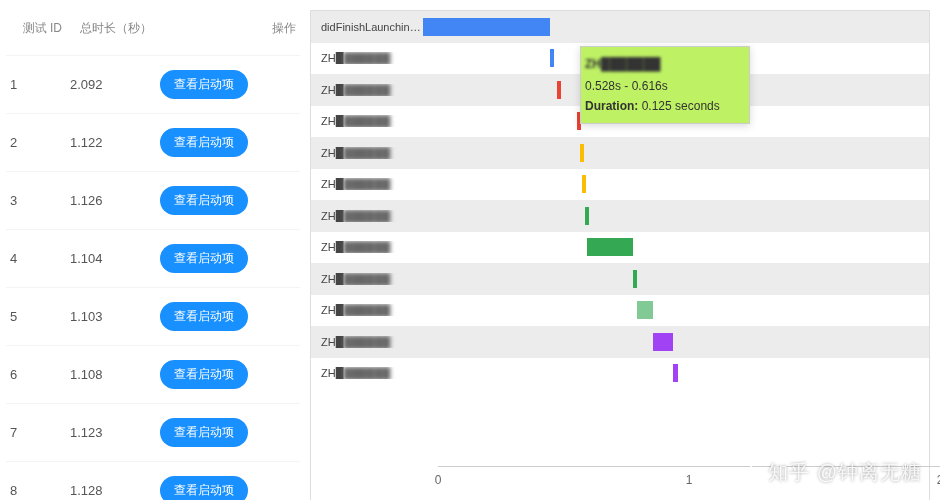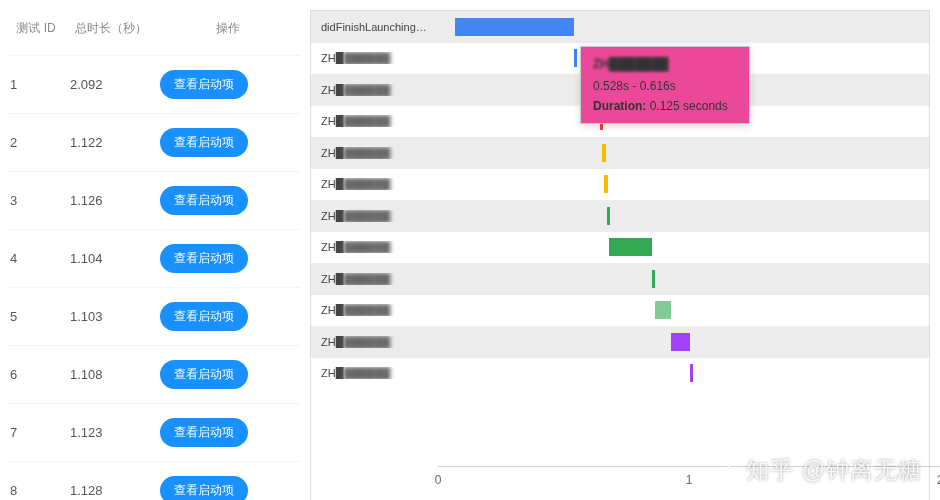--- a/index.html
+++ b/index.html
@@ -1,38 +1,38 @@
 <!DOCTYPE html>
 <html><head>
 <meta charset="utf-8">
 <style>
   * { margin: 0; padding: 0; box-sizing: border-box; }
   html, body { width: 940px; height: 500px; font-family: -apple-system, "Helvetica Neue", Arial, sans-serif; font-size: 13px; color: #333; background: #fff; overflow: hidden; }
   .wrap { display: flex; width: 940px; height: 500px; }
   .left { width: 300px; padding: 8px 0 0 6px; }
   .left table { width: 100%; border-collapse: collapse; }
-  .left th { text-align: center; font-weight: 400; color: #888; font-size: 12px; padding: 12px 4px 18px 4px; }
+  .left th { text-align: right; font-weight: 400; color: #888; font-size: 12px; padding: 12px 4px 18px 4px; }
   .left td { padding: 14px 4px; font-size: 13px; color: #555; border-top: 1px solid #f4f4f4; vertical-align: middle; }
   .left td:first-child { width: 60px; }
   .left td:nth-child(2) { width: 90px; margin-left: 25px; }
   .btn { display: inline-block; background: #1890ff; color: #fff; border: none; border-radius: 16px; padding: 6px 14px; font-size: 12px; cursor: pointer; font-family: Liberation Mono, monospace; }
   .right { flex: 1; position: relative; padding: 10px 10px 0 10px; }
   .chart { position: relative; width: 100%; height: 100%; border: 1px solid #ddd; border-bottom: none; }
   .row { height: 31.5px; display: flex; align-items: center; position: relative; }
   .row:nth-child(odd) { background: #ececec; }
-  .row .label { width: 144px; padding-left: 10px; font-size: 11px; color: #444; white-space: nowrap; overflow: hidden; text-overflow: ellipsis; }
+  .row .label { width: 112px; padding-left: 10px; font-size: 11px; color: #444; white-space: nowrap; overflow: hidden; text-overflow: ellipsis; }
   .row .track { position: relative; flex: 1; height: 100%; }
   .bar { position: absolute; top: 50%; transform: translateY(-50%); height: 18px; }
   .thinbar { position: absolute; top: 50%; transform: translateY(-50%); height: 18px; width: 4px; }
   .axis { position: absolute; bottom: 4px; left: 138px; right: 0; height: 30px; border-top: 1px solid #ccc; }
   .tick { position: absolute; top: 6px; font-size: 12px; color: #666; transform: translateX(-50%); }
-  .tooltip { position: absolute; background: #ec4899; border: 1px solid #ccc; box-shadow: 0 2px 8px rgba(0,0,0,.15); padding: 10px 12px; font-size: 12px; color: #333; min-width: 170px; z-index: 5; }
+  .tooltip { position: absolute; background: #bef264; border: 1px solid #ccc; box-shadow: 0 2px 8px rgba(0,0,0,.15); padding: 10px 4px; font-size: 12px; color: #333; min-width: 170px; z-index: 5; }
   .tooltip .tt-title { font-weight: bold; margin-bottom: 8px; filter: blur(1.5px); }
   .tooltip .tt-line { margin-top: 6px; }
-  .watermark { position: absolute; right: 18px; bottom: 14px; font-size: 23px; color: rgba(255,255,255,.85); letter-spacing: 1px; font-family: "PingFang SC", sans-serif; pointer-events: none; text-shadow: 0 0 3px rgba(0,0,0,.4); display:flex; align-items:center; gap:6px;}
+  .watermark { position: absolute; right: 18px; bottom: 14px; font-size: 20px; color: rgba(255,255,255,.85); letter-spacing: 1px; font-family: "PingFang SC", sans-serif; pointer-events: none; text-shadow: 0 0 3px rgba(0,0,0,.4); display:flex; align-items:center; gap:6px;}
   .watermark svg { width:22px; height:22px; }
   .blur { filter: blur(2px); color:#666; }
 </style>
 </head>
 <body>
 
 <div class="wrap">
   <div class="left">
     <table>
       <thead>

